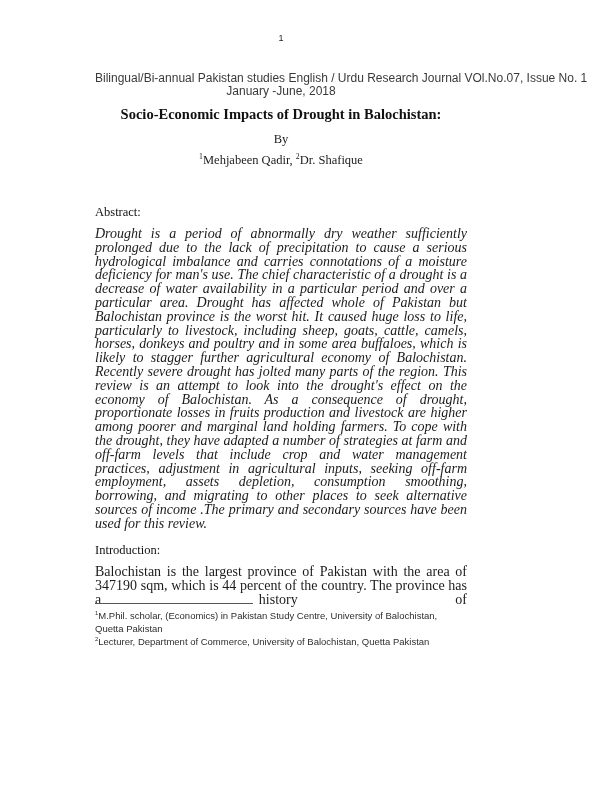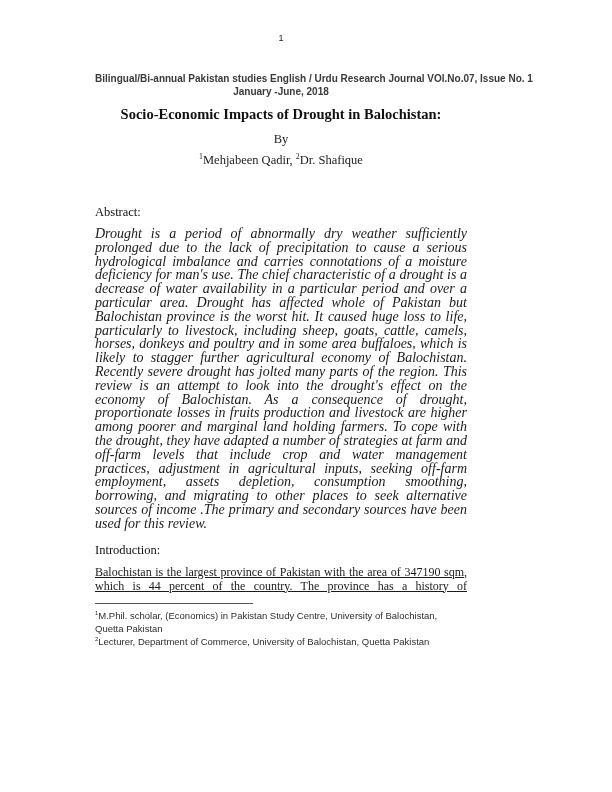--- a/index.html
+++ b/index.html
@@ -27,22 +27,22 @@
     text-align: center;
     font-family: "Liberation Sans", sans-serif;
     font-size: 9px;
     line-height: 10px;
     color: #20252e;
   }
   .journal-header {
     margin-top: 29px;
     text-align: center;
     font-family: "Liberation Sans", sans-serif;
-    font-size: 10px;
-    font-weight: bold;
+    font-size: 12px;
+    font-weight: normal;
     color: #3a3a3a;
     line-height: 13px;
   }
   .journal-header .nowrap {
     white-space: nowrap;
   }
   .article-title {
     margin-top: 7px;
     text-align: center;
     font-size: 14.5px;
@@ -90,25 +90,24 @@
   }
   .keywords .label {
     font-weight: bold;
     color: #111111;
   }
   .introduction-heading {
     margin-top: 12px;
   }
   .introduction-body {
     margin-top: 7px;
-    font-size: 12px;
+    font-size: 14px;
     line-height: 14px;
     text-align: justify;
     text-align-last: justify;
-    text-decoration: underline;
   }
   .footnotes {
     position: absolute;
     left: 95px;
     top: 603px;
     width: 372px;
     font-family: "Liberation Sans", sans-serif;
     font-size: 9.5px;
     line-height: 13px;
     color: #2e2e2e;

